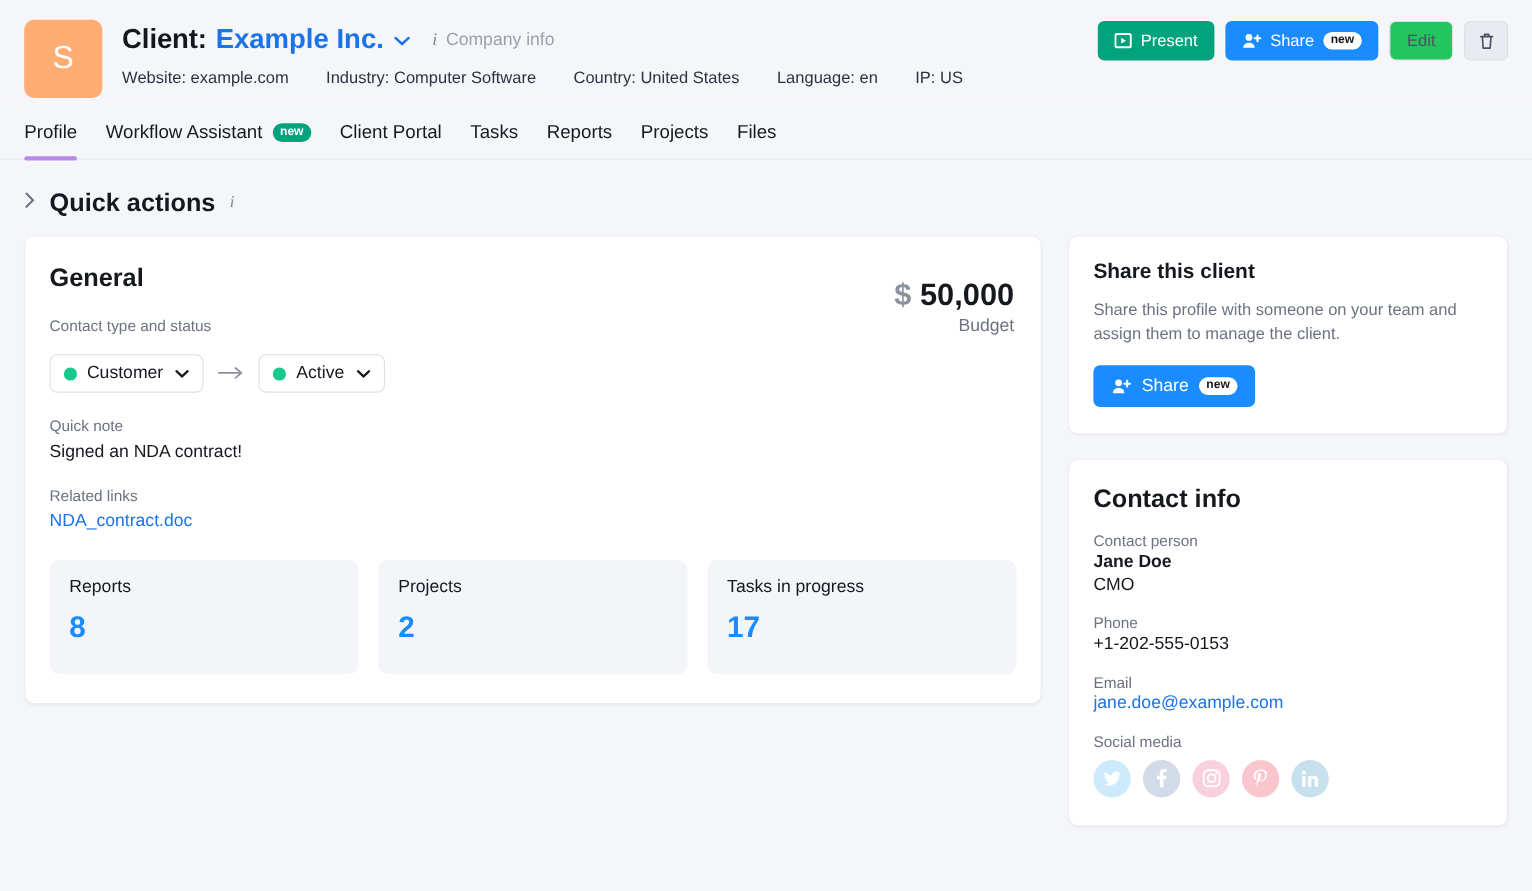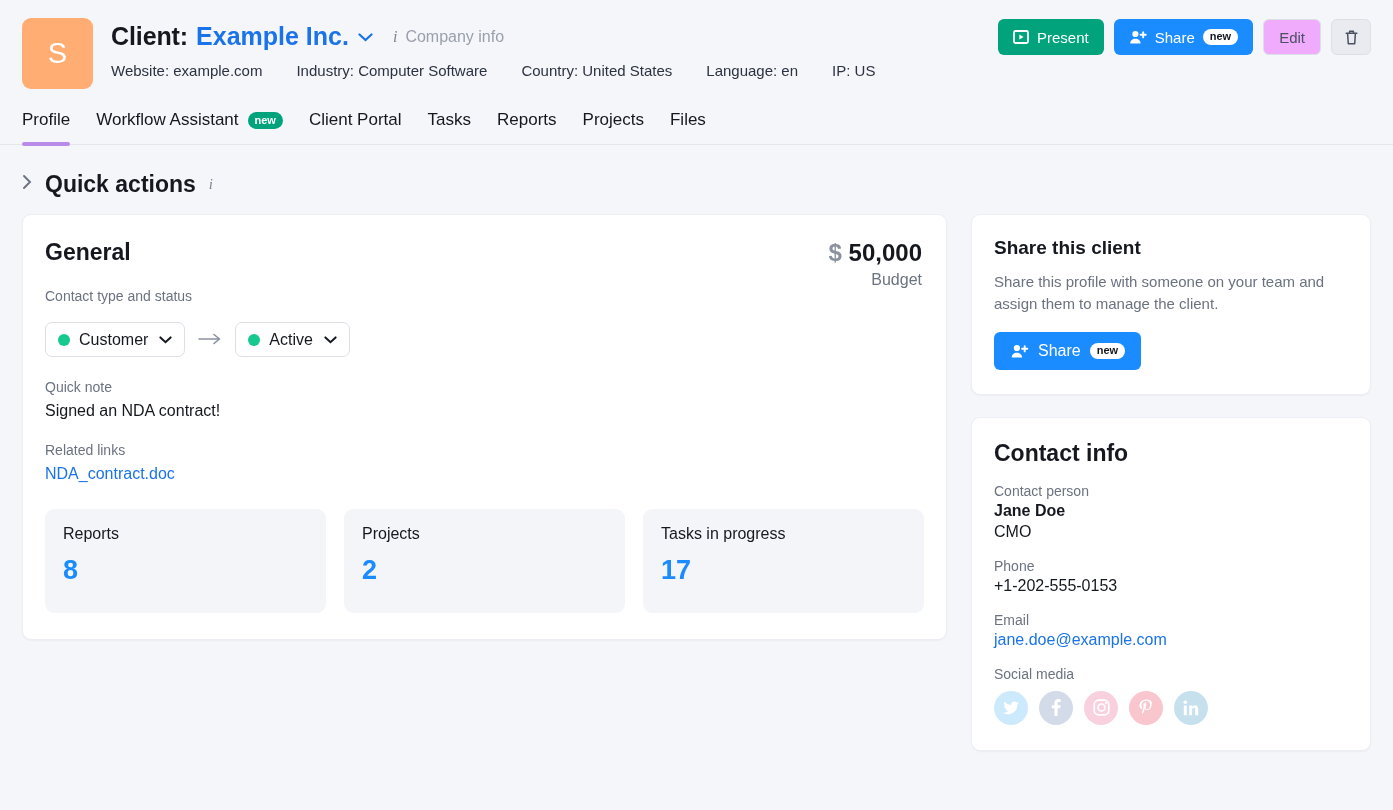--- a/index.html
+++ b/index.html
@@ -63,21 +63,21 @@
   }
   .btn {
     height: 36px; border-radius: 6px; border: none;
     display: inline-flex; align-items: center; gap: 8px;
     padding: 0 15px; font-size: 15px; cursor: pointer;
     font-family: "Liberation Sans", sans-serif;
   }
   .btn-present { background: #00a37c; color: #fff; }
   .btn-share   { background: #1a8cff; color: #fff; }
   .btn-edit    {
-    background: #f0abfc; color: #4a5160;
+    background: #22c55e; color: #4a5160;
     border: 1px solid #dcdfe6;
   }
   .btn-delete {
     background: #e9ebf0; color: #4a5160;
     border: 1px solid #dcdfe6;
     width: 40px; padding: 0; justify-content: center;
   }
   .badge-new {
     background: #fff; color: #15181f;
     font-size: 11px; font-weight: bold;
@@ -133,21 +133,21 @@
   .card {
     background: #fff; border-radius: 9px;
     border: 1px solid #eceef3;
     box-shadow: 0 1px 2px rgba(20,24,33,0.04);
   }
 
   
   .general-card { padding: 24px 22px 26px 22px; position: relative; }
   .card-title { font-size: 23px; font-weight: bold; color: #15181f; }
   .budget-box { position: absolute; right: 24px; top: 24px; text-align: right; }
-  .budget-amount { font-size: 24px; font-weight: bold; color: #15181f; }
+  .budget-amount { font-size: 28px; font-weight: bold; color: #15181f; margin-top: 13px; }
   .budget-amount .cur { color: #8b919e; font-weight: bold; }
   .budget-label { font-size: 16px; color: #6b7280; margin-top: 4px; }
 
   .field-label { font-size: 14px; color: #6b7280; margin-bottom: 7px; }
   .status-row { display: flex; align-items: center; gap: 13px; margin-top: 18px; }
   .pill {
     height: 35px; border: 1px solid #dcdfe6; border-radius: 7px;
     background: #fff; display: inline-flex; align-items: center;
     gap: 9px; padding: 10px 12px; font-size: 16px; color: #15181f;
     cursor: pointer;

